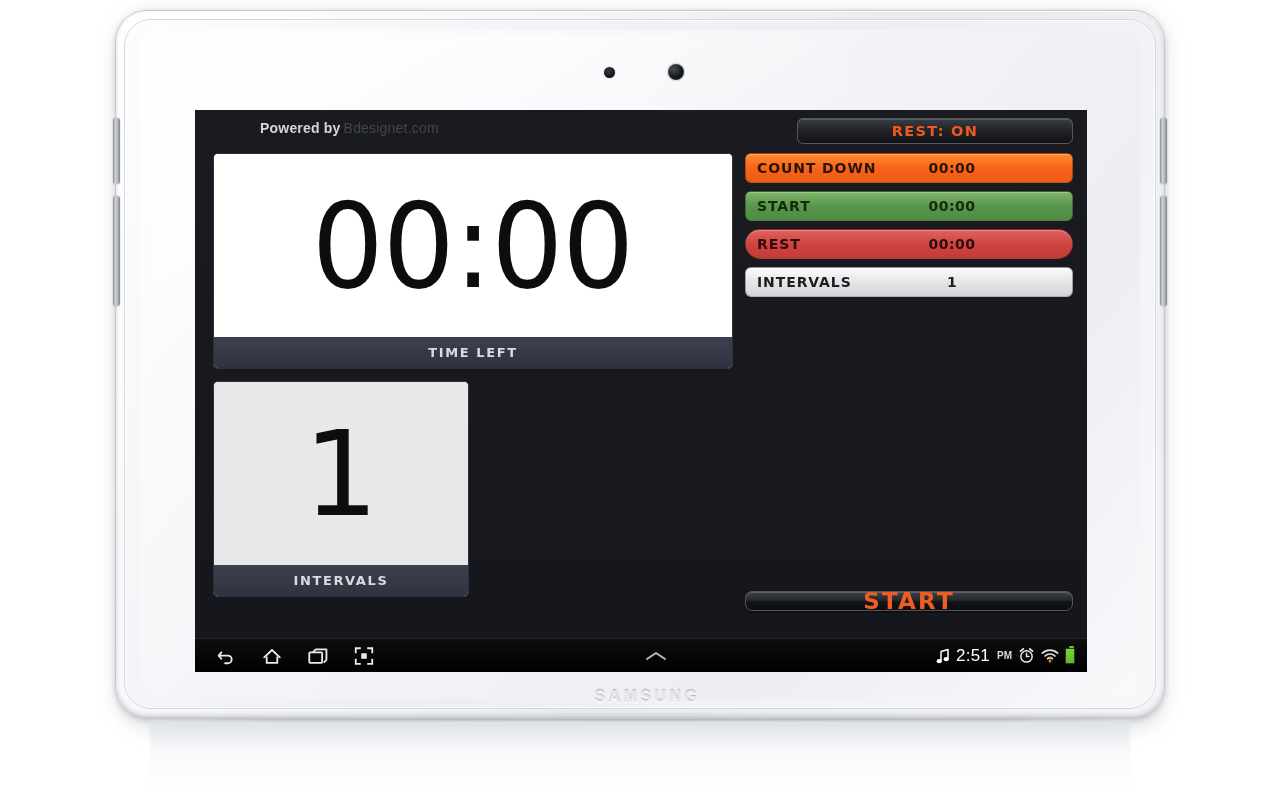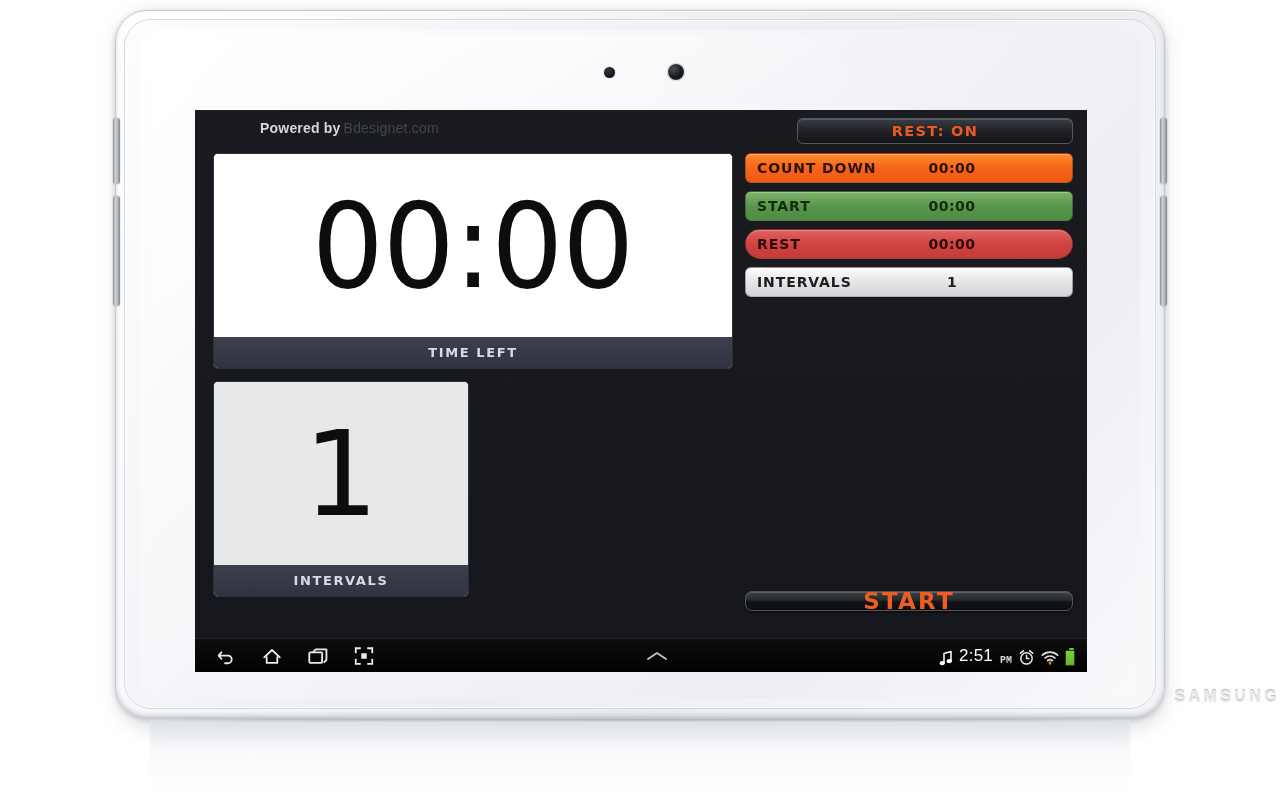--- a/index.html
+++ b/index.html
@@ -90,21 +90,21 @@
   .sensor-dot {
     position: absolute;
     border-radius: 50%;
     background: radial-gradient(circle at 40% 35%, #34373d 0%, #101216 70%);
     box-shadow: 0 0 0 1px rgba(205,209,215,0.5);
   }
 
   .brand {
     position: absolute;
     left: 15px; right: 0; top: 688px;
-    text-align: right;
+    text-align: center;
     font-family: "Liberation Sans", sans-serif;
     font-size: 16px;
     font-weight: 700;
     letter-spacing: 3.4px;
     color: #e3e5e9;
     text-shadow: 0 1px 0 #ffffff, 0 -1px 1px rgba(150,155,165,0.75);
   }
 
   .reflection {
     position: absolute;
@@ -318,29 +318,29 @@
     width: 892px; height: 34px;
     background: linear-gradient(180deg,#0d0e10 0%,#000000 100%);
     border-top: 1px solid #23262b;
     display: flex;
     align-items: center;
   }
   .nav-left { display: flex; align-items: center; gap: 24px; padding-left: 20px; }
   .nav-icon { width: 22px; height: 22px; display: block; cursor: pointer; }
   .nav-center { flex: 1; display: flex; align-items: center; justify-content: center; }
   .nav-right {
-    display: flex; align-items: flex-end; gap: 6px;
+    display: flex; align-items: center; gap: 6px;
     padding-right: 12px; color: #e8eaec;
   }
   .clock {
     font-family: "Liberation Sans", sans-serif;
     font-size: 17px; font-weight: 400; color: #ffffff;
     letter-spacing: 0.2px;
   }
-  .ampm { font-size: 10px; font-weight: 700; color: #d6d8db; margin-left: 1px; font-family: Liberation Mono, monospace; }
+  .ampm { font-size: 10px; font-weight: 700; color: #d6d8db; margin-left: 1px; }
   .battery {
     width: 10px; height: 16px;
     background: linear-gradient(180deg,#7bd13c 0%,#5cb82a 100%);
     border: 1px solid #2b3b18;
     border-radius: 1px;
     position: relative;
   }
   .battery:before {
     content:""; position:absolute; left:2.5px; top:-3px;
     width:5px; height:2px; background:#6cc433; border-radius:1px;

